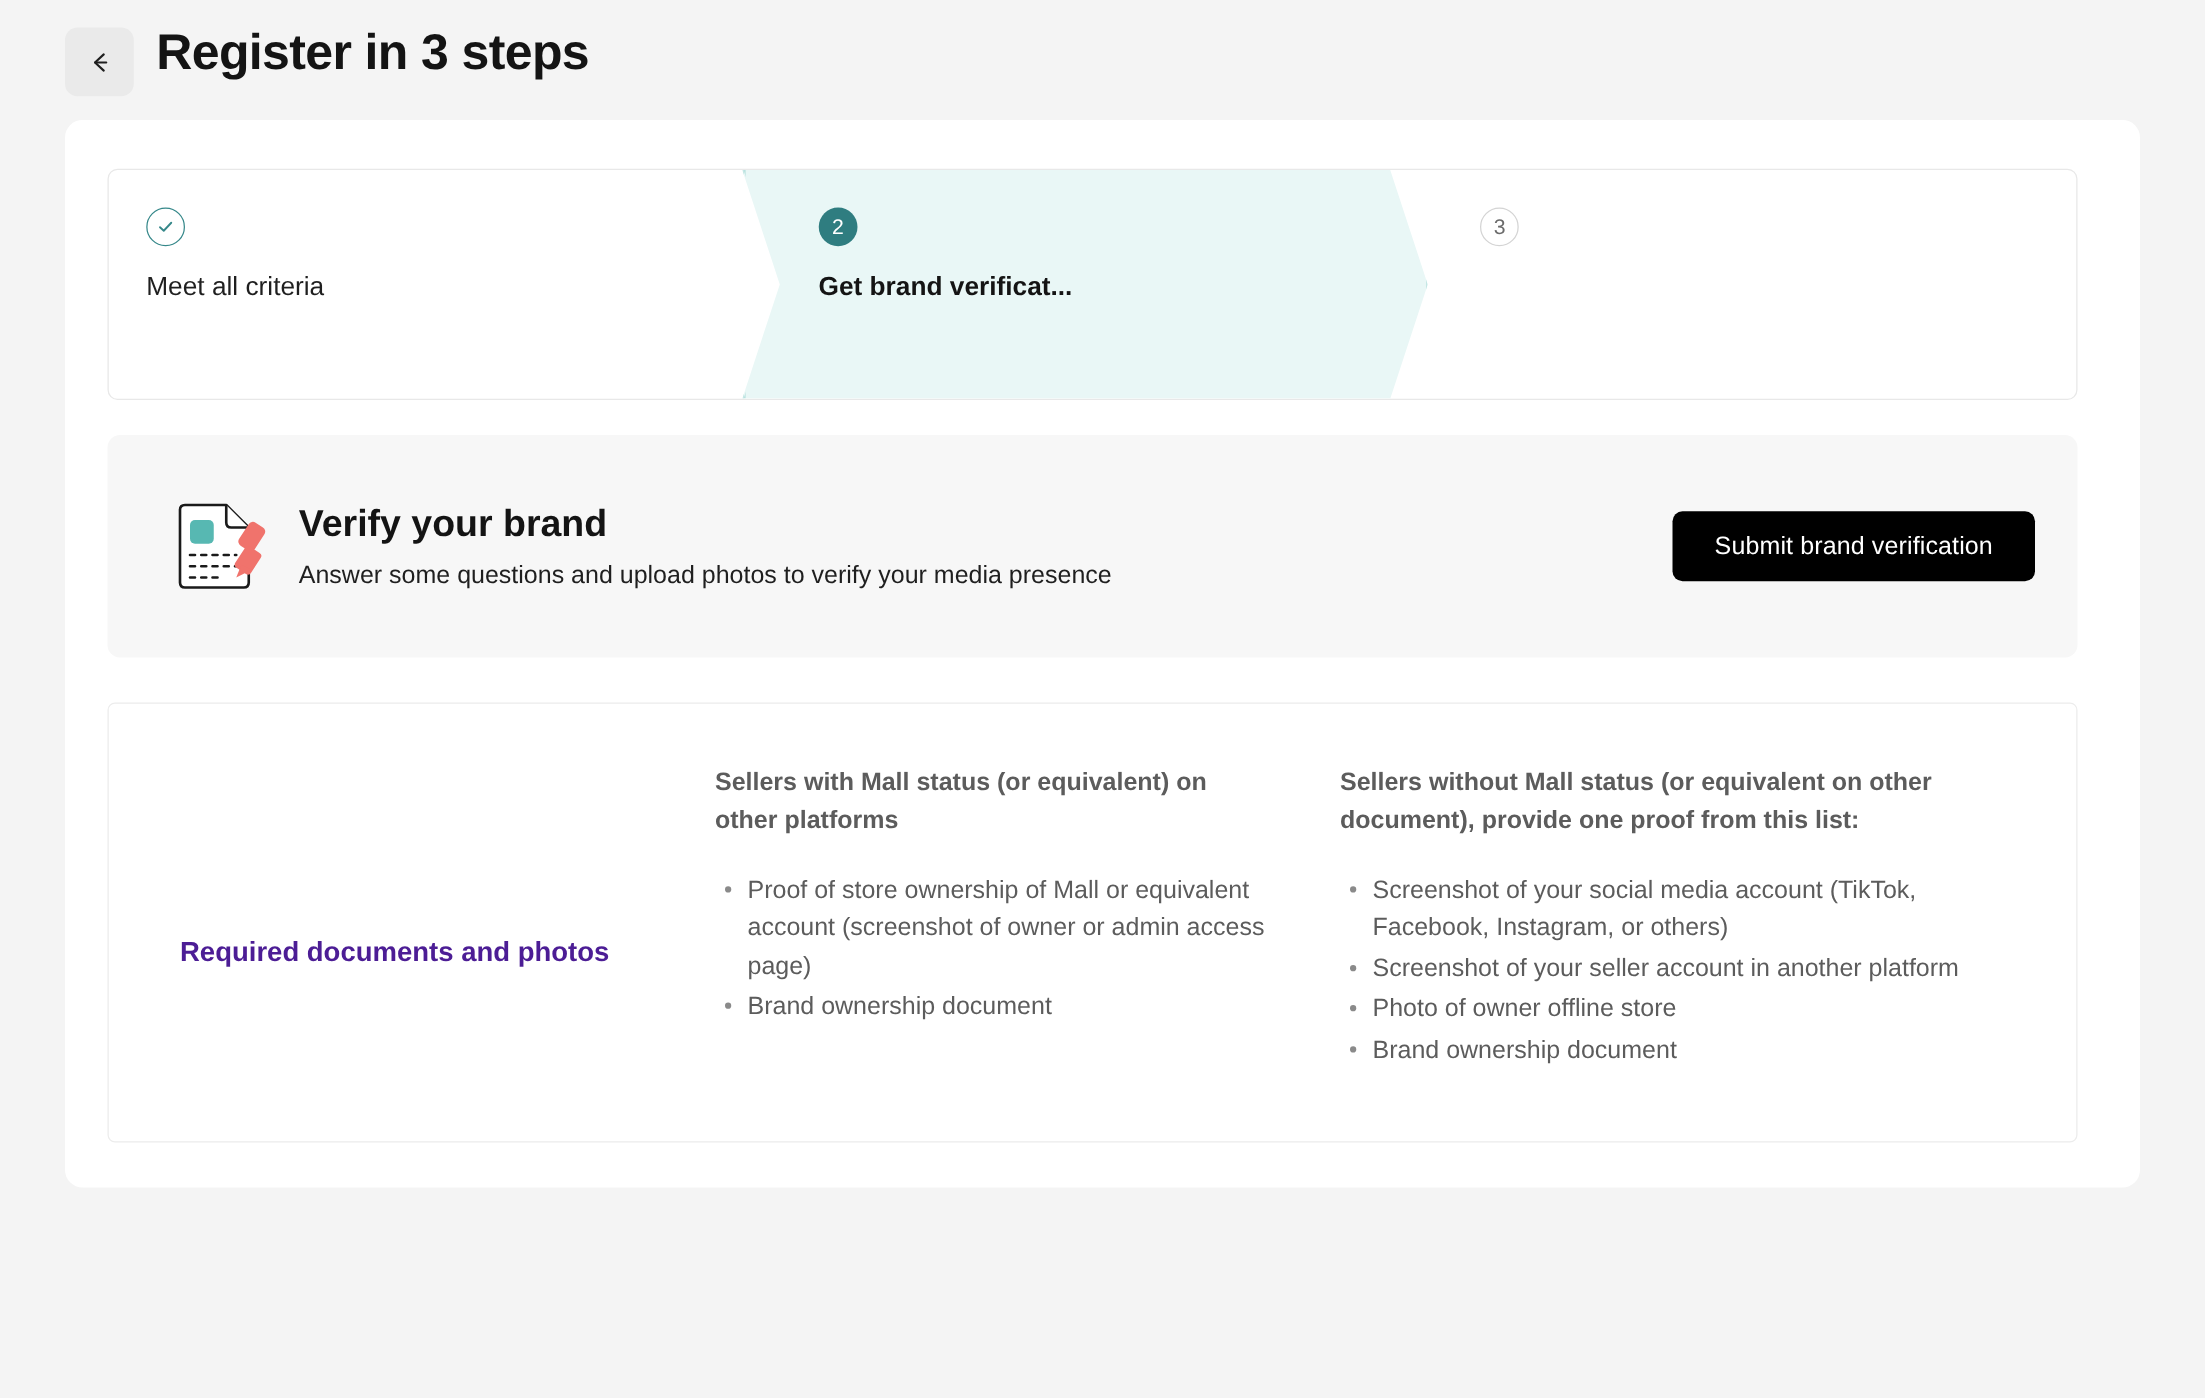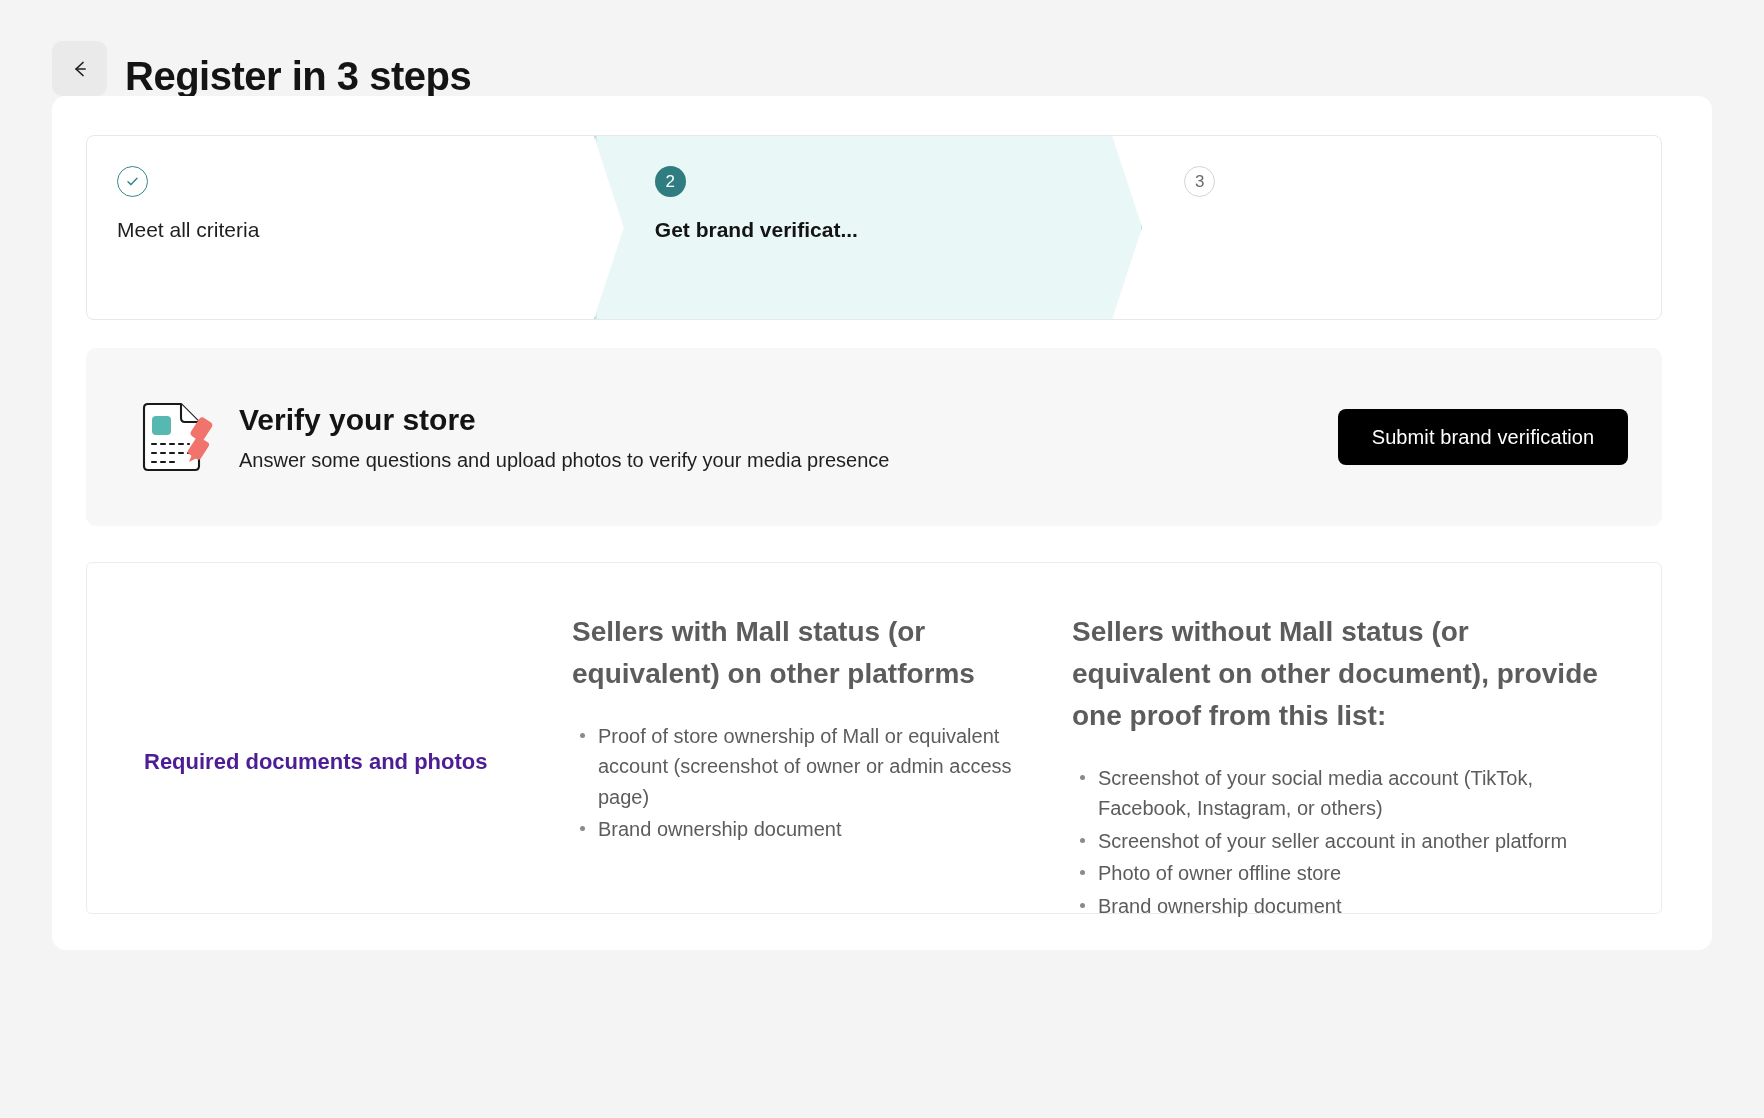--- a/index.html
+++ b/index.html
@@ -8,21 +8,21 @@
     width: 1764px;
     height: 1118px;
     background: #f4f4f4;
     font-family: "Liberation Sans", sans-serif;
     -webkit-font-smoothing: antialiased;
   }
 
   
   .page-header {
     display: flex;
-    align-items: flex-end;
+    align-items: flex-start;
     gap: 18px;
     padding: 22px 0 0 52px;
     height: 96px;
   }
   .back-btn {
     width: 55px;
     height: 55px;
     border-radius: 10px;
     background: #eaeaea;
     border: none;
@@ -185,21 +185,21 @@
     padding-left: 57px;
   }
   .req-col-label .lbl {
     font-size: 22px;
     font-weight: bold;
     color: #4c1d95;
   }
   .req-col-a { flex: 0 0 500px; padding-right: 60px; }
   .req-col-b { flex: 1 1 auto; padding-right: 50px; }
   .req-head {
-    font-size: 28px;
+    font-size: 20px;
     font-weight: bold;
     color: #5c5c5c;
     line-height: 1.5;
     margin-bottom: 26px;
   }
   .req-list { list-style: none; }
   .req-list li {
     position: relative;
     font-size: 20px;
     color: #5c5c5c;
@@ -279,21 +279,21 @@
 
         <g>
           <rect x="63" y="24" width="15" height="22" rx="4" transform="rotate(33 70 35)" fill="#f0736c"></rect>
           <rect x="60" y="44" width="15" height="20" rx="3" transform="rotate(33 67 54)" fill="#f0736c"></rect>
           <path d="M58 68 L62 58 L70 62 Z" fill="#f0736c"></path>
         </g>
       </svg>
     </span>
 
     <div class="verify-text">
-      <div class="verify-title">Verify your store</div>
+      <div class="verify-title">Verify your brand</div>
       <div class="verify-sub">Answer some questions and upload photos to verify your media presence</div>
     </div>
 
     <button class="submit-btn" disabled="">Submit brand verification</button>
   </div>
 
   <div class="req-table">
 
     <div class="req-col req-col-label">
       <span class="lbl">Required documents and photos</span>

